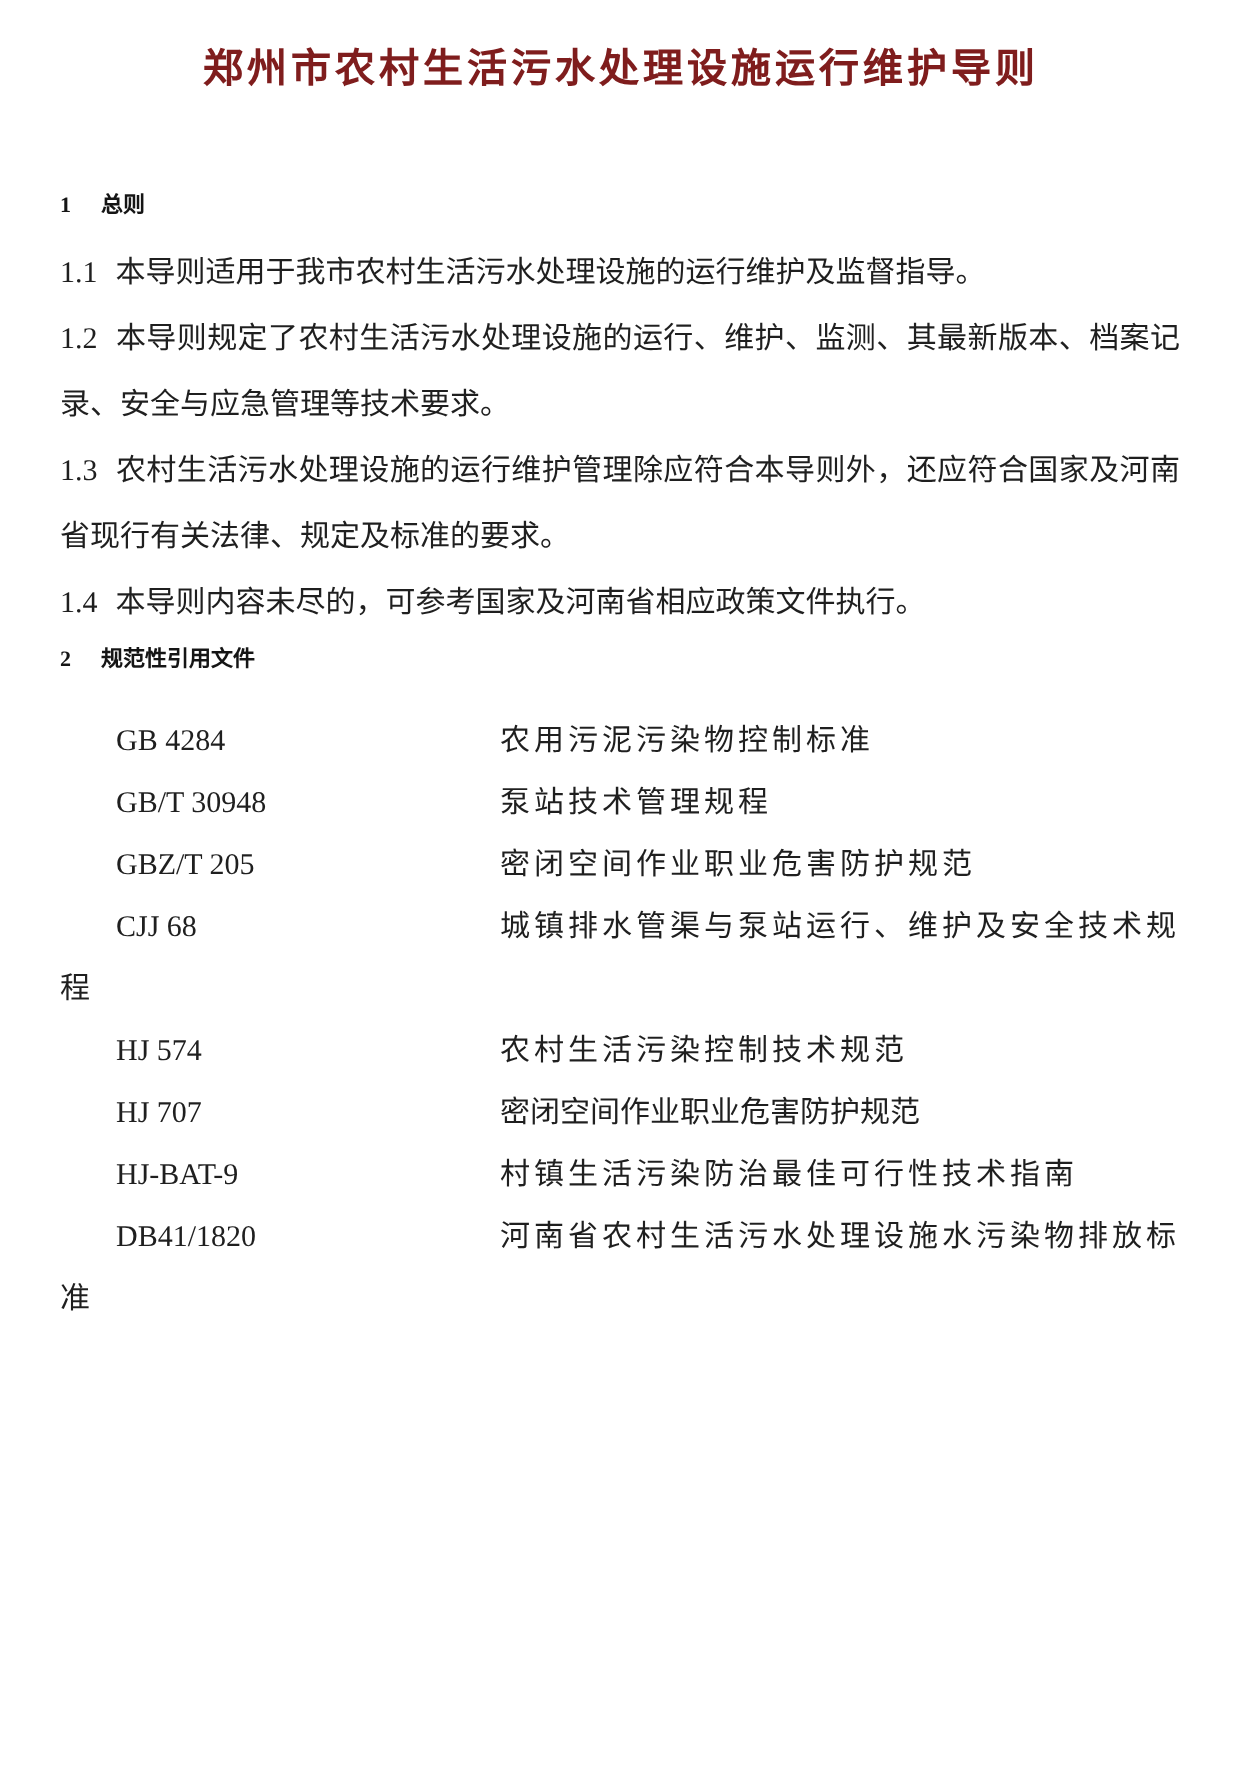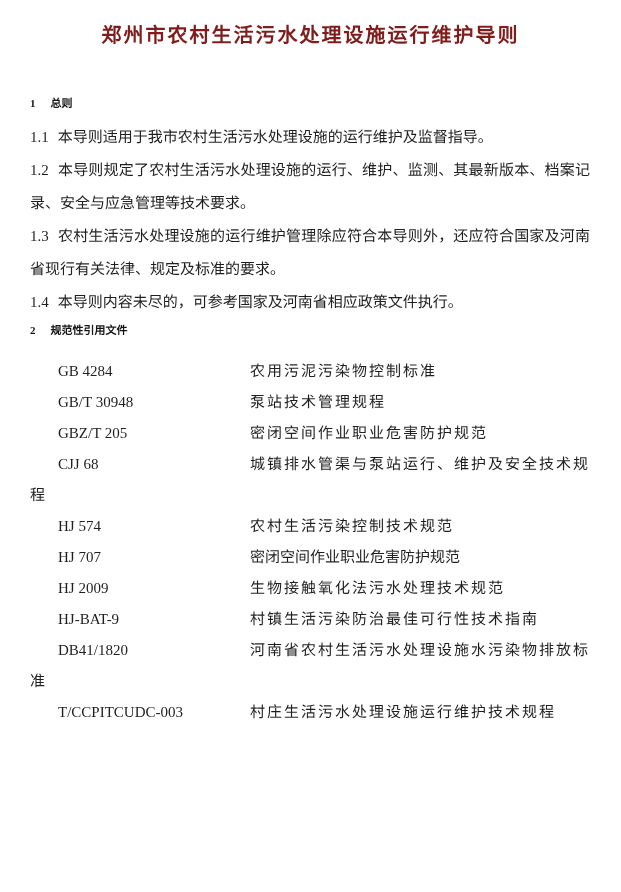--- a/index.html
+++ b/index.html
@@ -79,20 +79,18 @@
       </section>
       <section class="section">
         <h2 class="sec-heading"><span class="h-num">2</span><span class="h-text">规范性引用文件</span></h2>
         <div class="ref-list">
           <div class="ref-item"><span class="ref-code">GB 4284</span><span class="ref-title-text">农用污泥污染物控制标准</span></div>
           <div class="ref-item"><span class="ref-code">GB/T 30948</span><span class="ref-title-text">泵站技术管理规程</span></div>
           <div class="ref-item"><span class="ref-code">GBZ/T 205</span><span class="ref-title-text">密闭空间作业职业危害防护规范</span></div>
           <div class="ref-item"><span class="ref-code">CJJ 68</span><span class="ref-title-text">城镇排水管渠与泵站运行、维护及安全技术规程</span></div>
           <div class="ref-item"><span class="ref-code">HJ 574</span><span class="ref-title-text">农村生活污染控制技术规范</span></div>
           <div class="ref-item"><span class="ref-code">HJ 707</span><span class="ref-title-text">密闭空间作业职业危害防护规范</span></div>
-          <div class="ref-item"><span class="ref-code">HJ 2009</span><span class="ref-title-text">生物接触氧化法污水处理技术规范</span></div>
           <div class="ref-item"><span class="ref-code">HJ-BAT-9</span><span class="ref-title-text">村镇生活污染防治最佳可行性技术指南</span></div>
           <div class="ref-item"><span class="ref-code">DB41/1820</span><span class="ref-title-text">河南省农村生活污水处理设施水污染物排放标准</span></div>
-          <div class="ref-item"><span class="ref-code">T/CCPITCUDC-003</span><span class="ref-title-text">村庄生活污水处理设施运行维护技术规程</span></div>
         </div>
       </section>
     </main>
 </div>
 
 </body></html>

